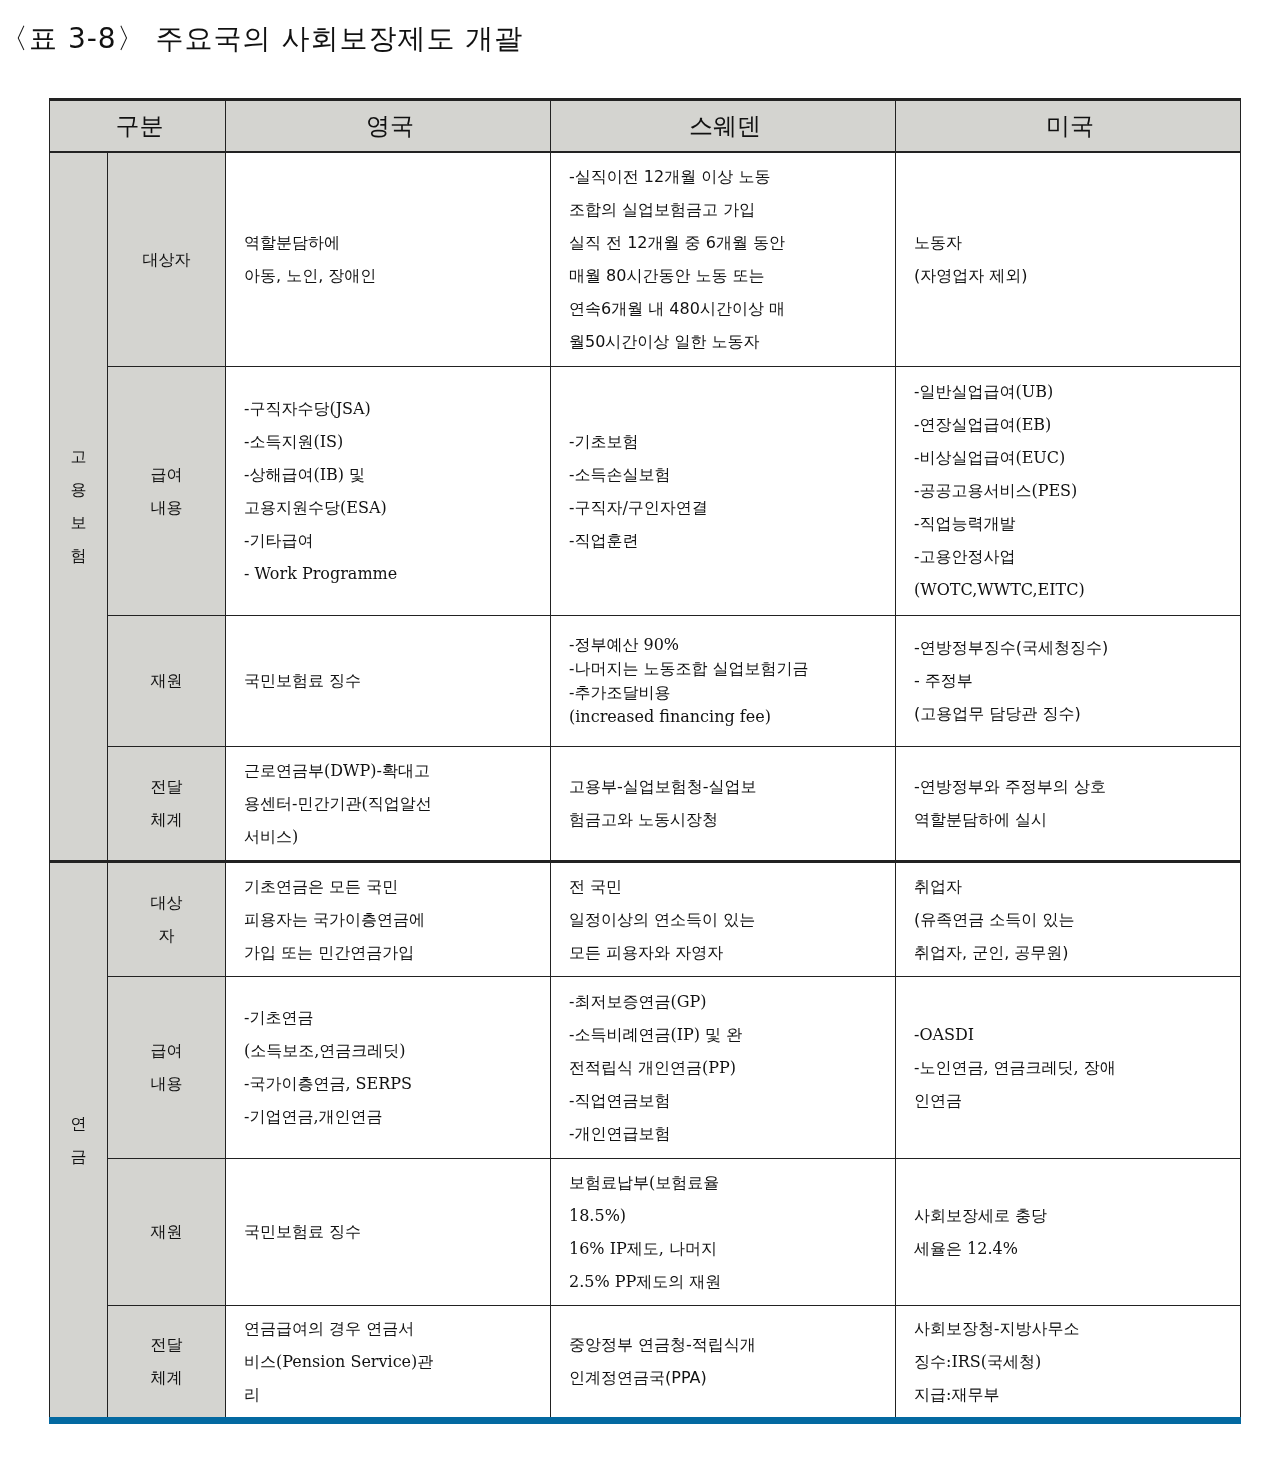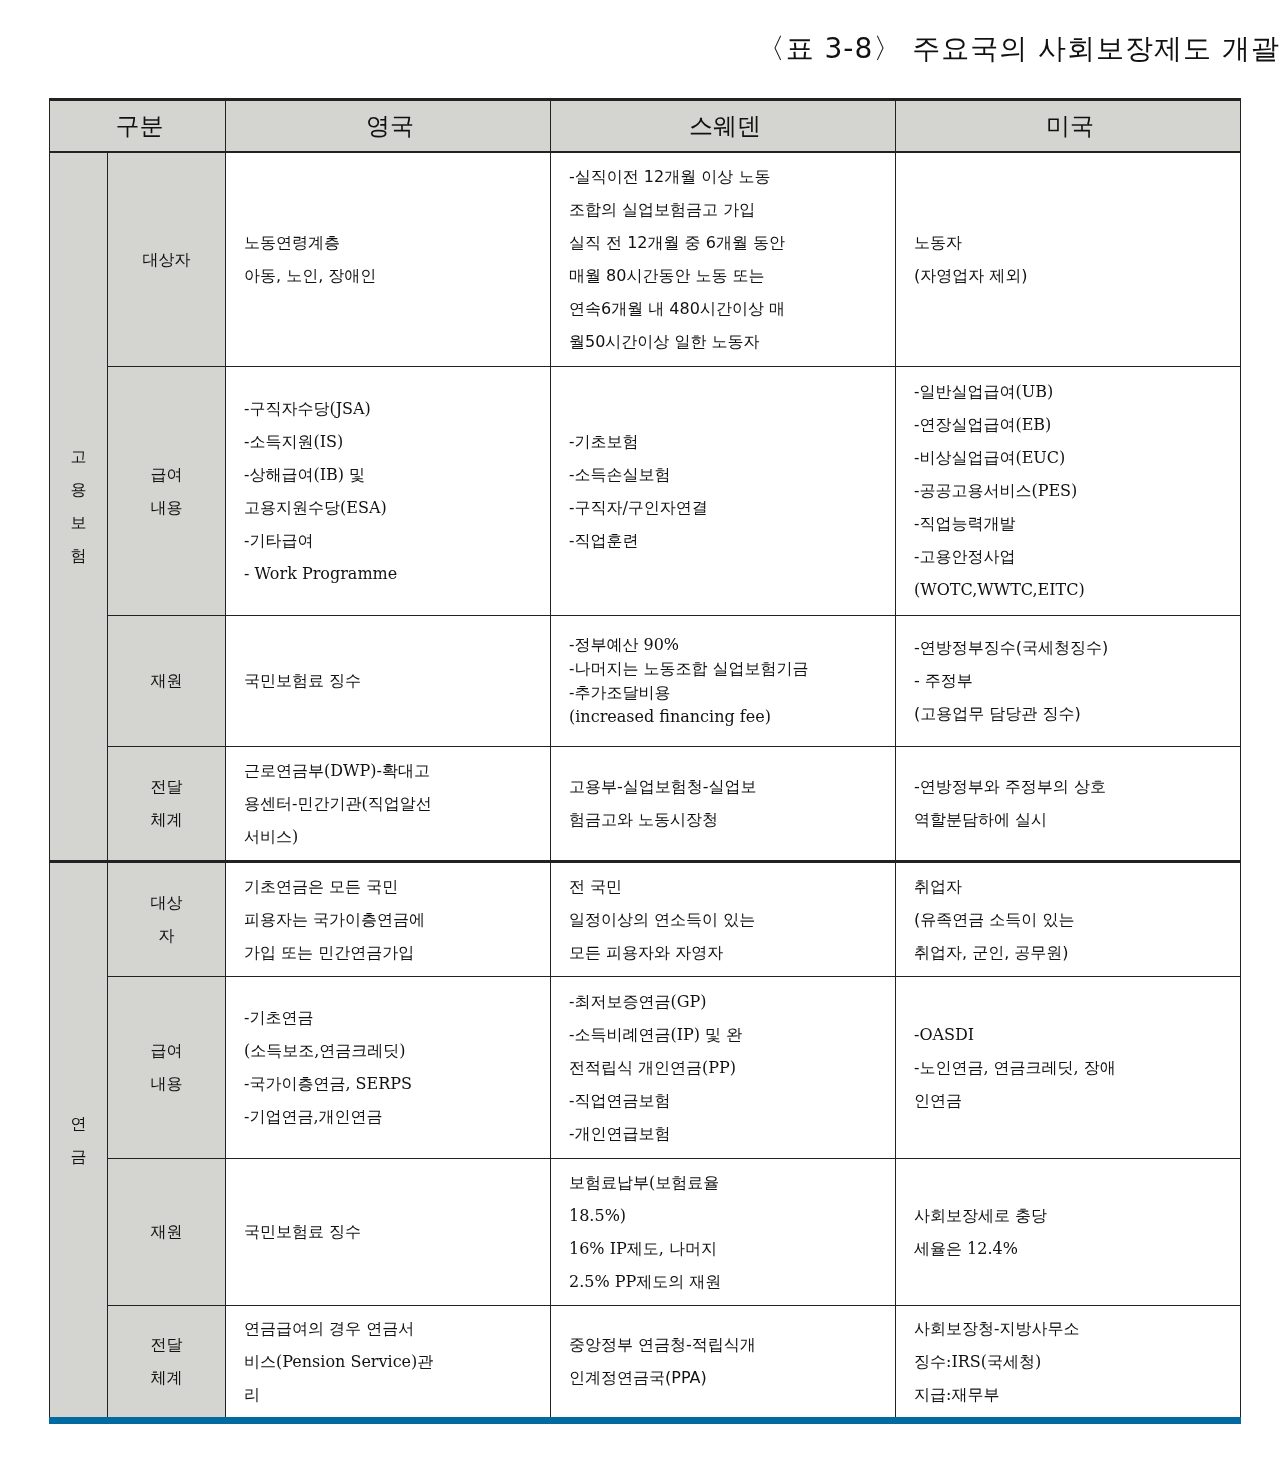--- a/index.html
+++ b/index.html
@@ -2,21 +2,21 @@
 <html><head>
 <meta charset="utf-8">
 <style>
   html, body { margin: 0; padding: 0; background: #ffffff; }
   body {
     width: 1280px; height: 1460px; position: relative; overflow: hidden;
     font-family: "DejaVu Sans", "Liberation Sans", sans-serif;
     color: #111;
   }
   .title {
-    position: absolute; top: 30px; left: 0; width: 1280px; text-align: right;
+    position: absolute; top: 20px; left: 0; width: 1280px; text-align: left;
     font-size: 28px; letter-spacing: 1px; font-family: "DejaVu Sans", sans-serif;
   }
   table.main {
     position: absolute; top: 98px; left: 49px; width: 1191px;
     border-collapse: collapse; table-layout: fixed;
     border-top: 3px solid #222; border-bottom: 7px solid #0369a1;
   }
   table.main td, table.main th {
     border: 1px solid #222; vertical-align: middle;
     font-size: 16px; line-height: 33px; padding: 0 14px 0 18px;
@@ -58,21 +58,21 @@
       <th>영국</th>
       <th>스웨덴</th>
       <th>미국</th>
     </tr>
   </thead>
   <tbody>
 
     <tr style="height:214px">
       <td class="cat" rowspan="4"><span class="vtext">고용보험</span></td>
       <td class="sub cell-sans">대상자</td>
-      <td class="cell-sans">노동연령계층
+      <td class="cell-sans">역할분담하에
 아동, 노인, 장애인</td>
       <td class="cell-sans justify">-실직이전 12개월 이상 노동
 조합의 실업보험금고 가입
 실직 전 12개월 중 6개월 동안
 매월 80시간동안 노동 또는
 연속6개월 내 480시간이상 매
 월50시간이상 일한 노동자</td>
       <td class="cell-sans">노동자
 (자영업자 제외)</td>
     </tr>

